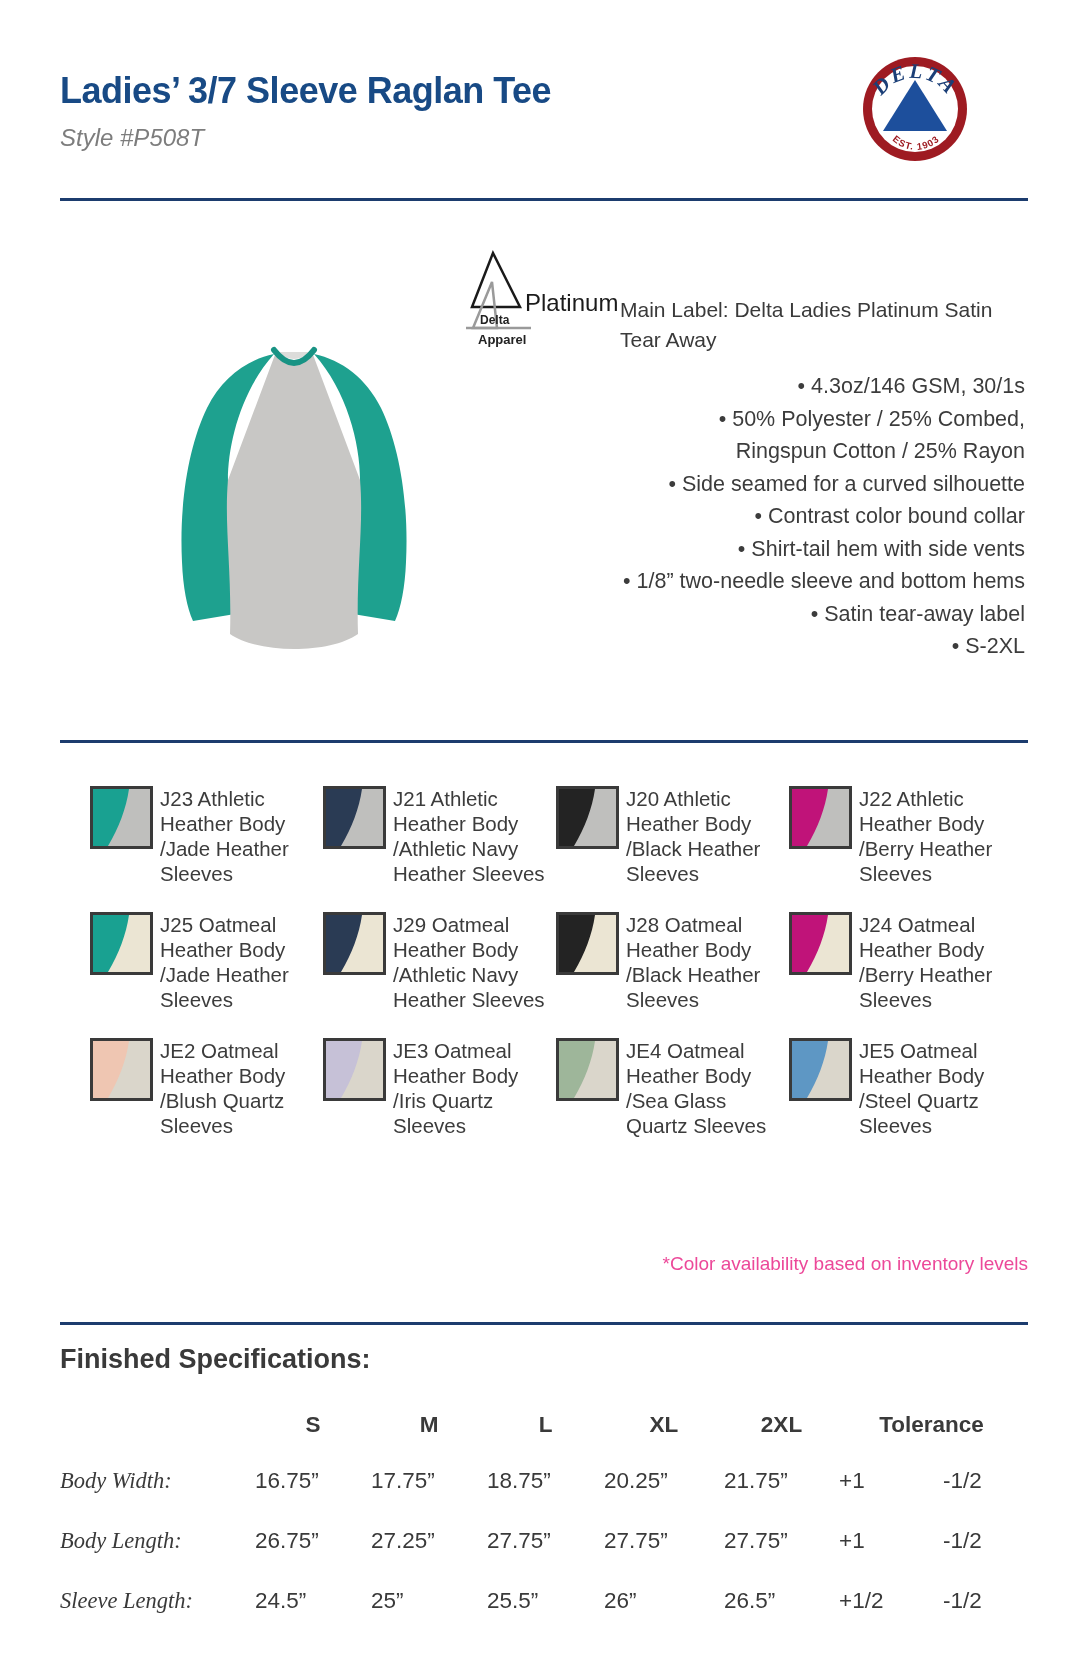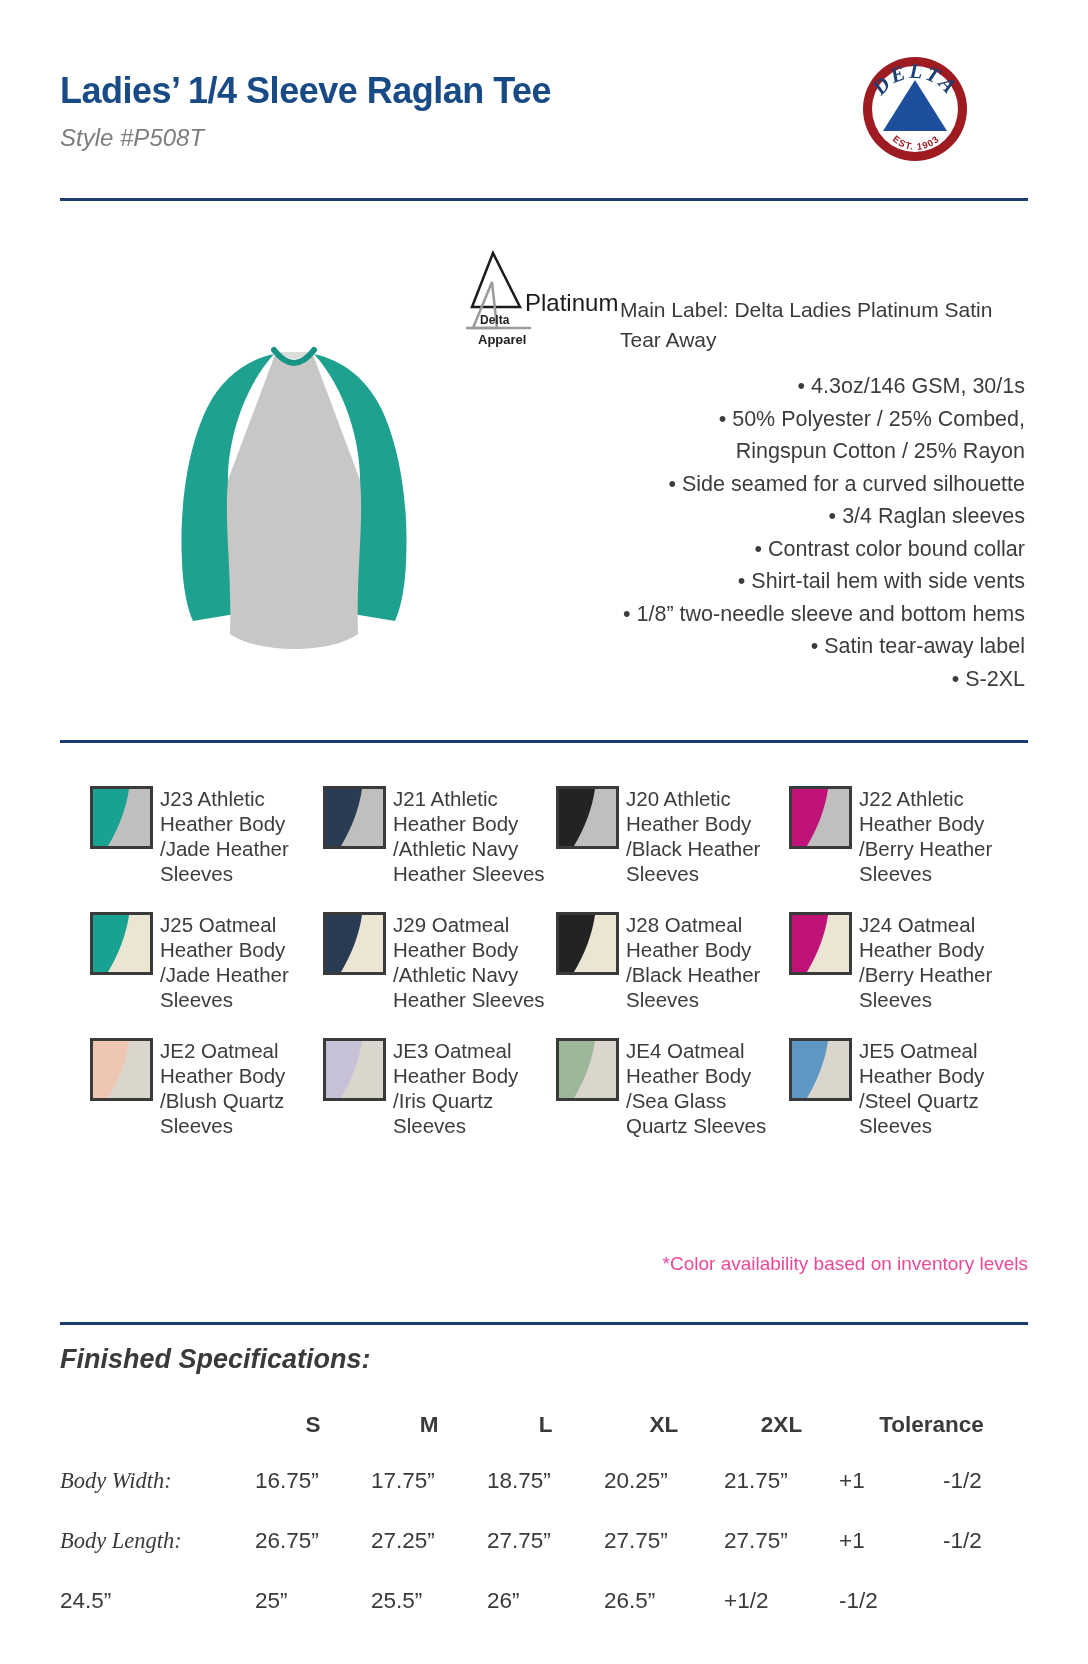--- a/index.html
+++ b/index.html
@@ -26,36 +26,36 @@
   .features li::before{content:"\2022  ";}
 
   .cw-grid{position:absolute;left:90px;top:786px;display:grid;
            grid-template-columns:repeat(4,233px);grid-auto-rows:126px;}
   .cw{display:flex;align-items:flex-start;}
   .cw svg{border:3px solid #3a3a3a;flex:0 0 auto;}
   .cwl{margin-left:7px;font-size:20.5px;line-height:25px;color:#3c3c3c;white-space:pre-line;}
 
   .footnote{position:absolute;right:60px;top:1253px;font-size:19px;color:#ec4899;}
 
-  .specs-heading{position:absolute;left:60px;top:1344px;font-size:27px;font-weight:bold;color:#3a3a3a;font-style:italic;}
+  .specs-heading{position:absolute;left:60px;top:1344px;font-size:27px;font-weight:bold;color:#3a3a3a;}
 
   .specs{position:absolute;left:60px;top:1412px;display:grid;
          grid-template-columns:195px 116px 116px 117px 120px 115px 104px 81px;
          font-size:22.5px;color:#3a3a3a;}
   .specs .hcell{font-weight:bold;text-align:center;height:56px;}
   .specs .tol-h{grid-column:span 2;font-weight:bold;text-align:center;}
   .specs .rlabel{font-style:italic;height:60px;font-family:Liberation Serif, serif;}
   .specs .val{text-align:left;}
 </style>
 </head>
 <body>
 
 <div class="page">
 
-  <div class="title">Ladies’ 1/4 Sleeve Raglan Tee</div>
+  <div class="title">Ladies’ 3/7 Sleeve Raglan Tee</div>
   <div class="style-no">Style #P508T</div>
 
   <svg class="delta-logo" width="110" height="110" viewBox="0 0 110 110">
     <circle cx="55" cy="55" r="52" fill="#9E1B22"></circle>
     <circle cx="55" cy="55" r="43" fill="#ffffff"></circle>
     <path d="M55,26 L23,77 L87,77 Z" fill="#1D4F9C"></path>
     <path id="arcTop" d="M16,63 A39,39 0 0 1 94,63" fill="none"></path>
     <path id="arcBot" d="M23,70 A34,34 0 0 0 89,70" fill="none"></path>
     <text font-family="Liberation Serif, serif" font-weight="bold" font-style="italic" font-size="21" letter-spacing="2.5" fill="#1B3F77">
       <textPath href="#arcTop" startOffset="50%" text-anchor="middle">DELTA</textPath>
@@ -88,21 +88,20 @@
   </svg>
 
   <div class="main-label">Main Label: Delta Ladies Platinum Satin
 Tear Away</div>
 
   <ul class="features">
     <li>4.3oz/146 GSM, 30/1s</li>
     <li>50% Polyester / 25% Combed,
 Ringspun Cotton / 25% Rayon</li>
     <li>Side seamed for a curved silhouette</li>
-    <li>3/4 Raglan sleeves</li>
     <li>Contrast color bound collar</li>
     <li>Shirt-tail hem with side vents</li>
     <li>1/8” two-needle sleeve and bottom hems</li>
     <li>Satin tear-away label</li>
     <li>S-2XL</li>
   </ul>
 
   <div class="rule rule2"></div>
 
   <div class="cw-grid">
@@ -254,20 +253,21 @@
 
     <div class="rlabel">Body Length:</div>
     <div class="val">26.75”</div>
     <div class="val">27.25”</div>
     <div class="val">27.75”</div>
     <div class="val">27.75”</div>
     <div class="val">27.75”</div>
     <div class="val">+1</div>
     <div class="val">-1/2</div>
 
+    <div class="rlabel">Sleeve Length:</div>
     <div class="val">24.5”</div>
     <div class="val">25”</div>
     <div class="val">25.5”</div>
     <div class="val">26”</div>
     <div class="val">26.5”</div>
     <div class="val">+1/2</div>
     <div class="val">-1/2</div>
   </div>
 
 </div>

